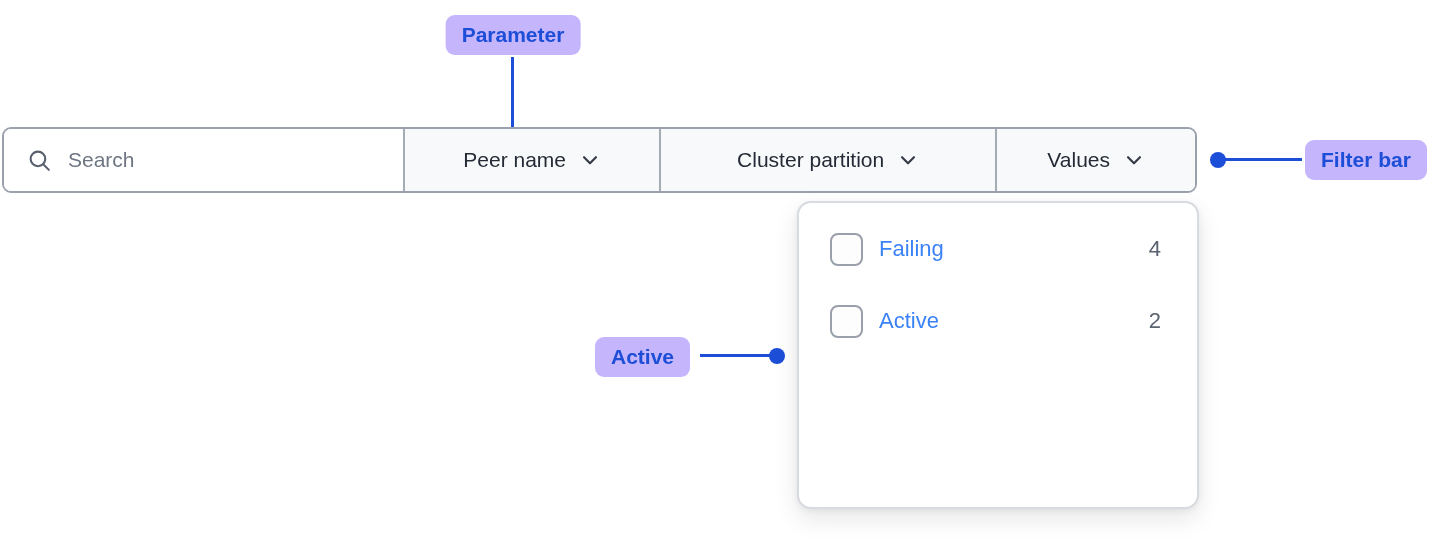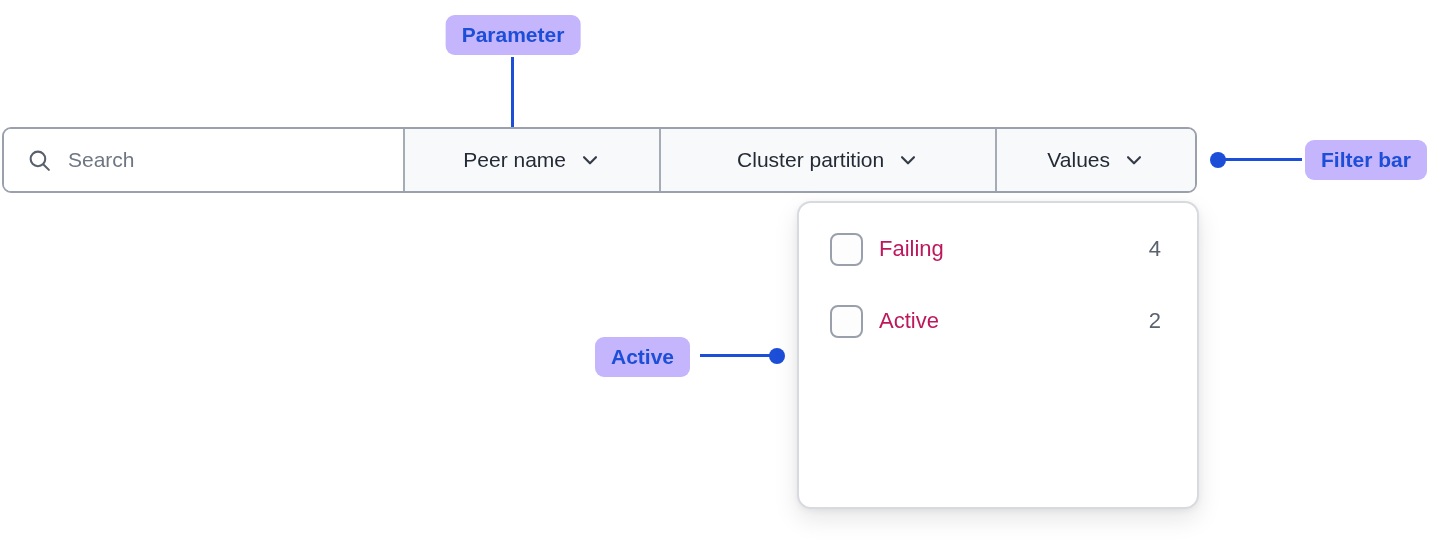--- a/index.html
+++ b/index.html
@@ -104,21 +104,21 @@
   .checkbox {
     width: 33px; height: 33px;
     border: 2.5px solid #99a0ab;
     border-radius: 8px;
     background: #fdfdfe;
     flex: 0 0 auto;
   }
   .option-label {
     margin-left: 16px;
     font-size: 22px;
-    color: #be185d;
+    color: #3b82f6;
   }
   .option-count {
     margin-left: auto;
     font-size: 22px;
     color: #5a6270;
   }
 </style>
 </head>
 <body>
 

